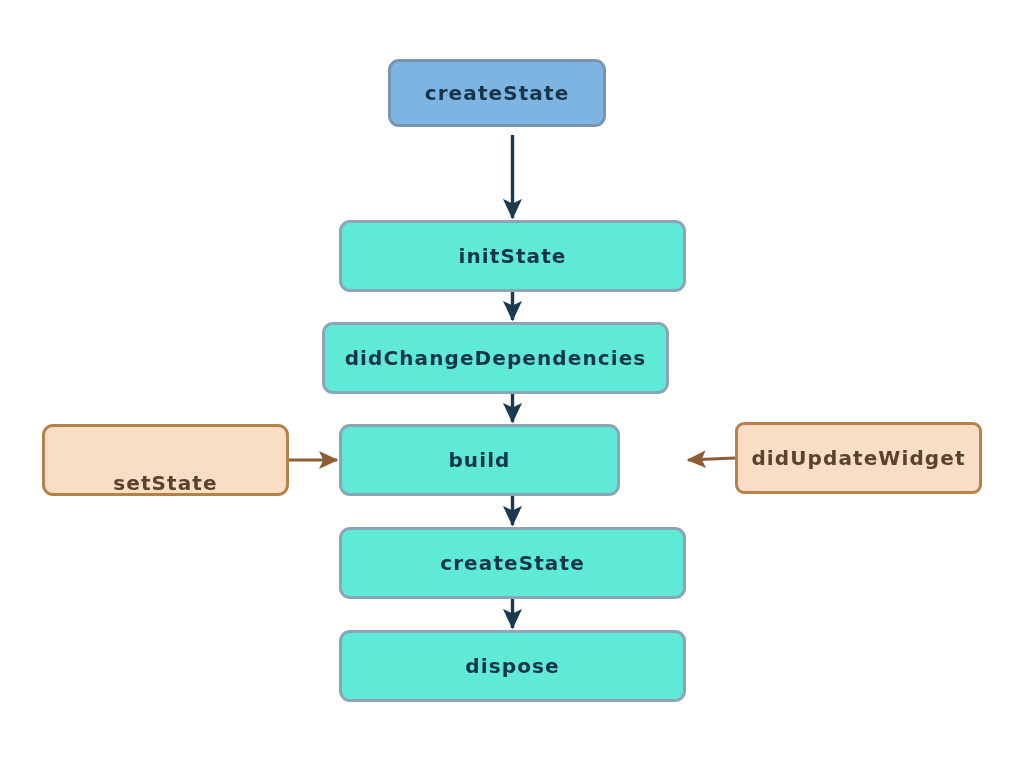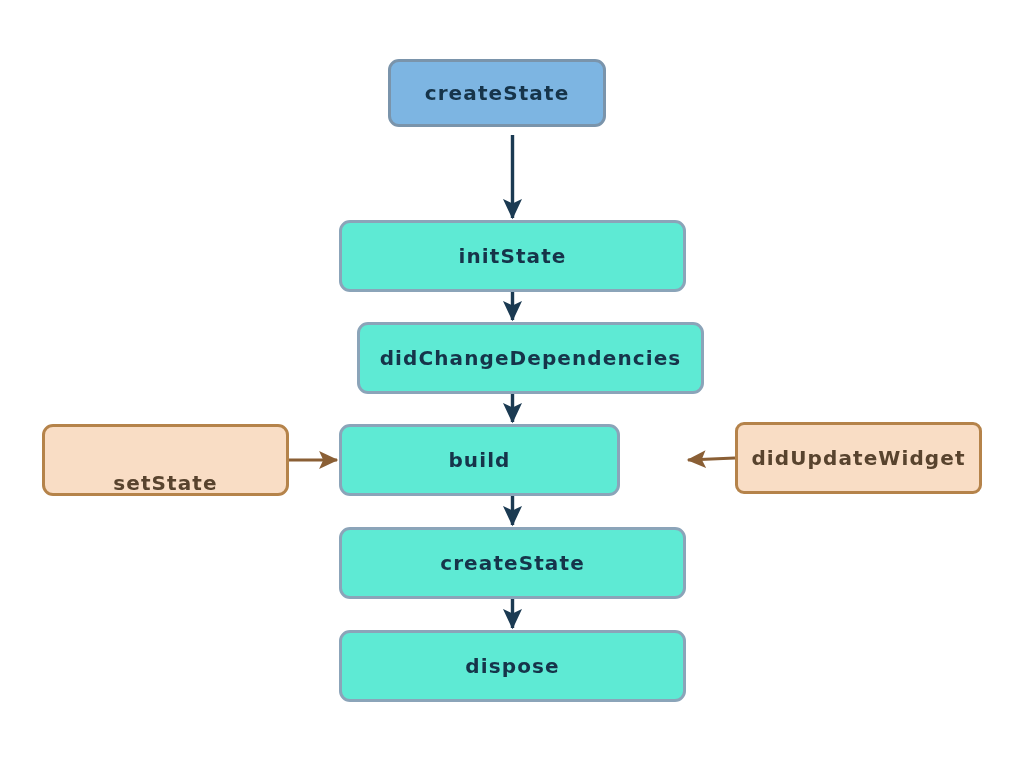--- a/index.html
+++ b/index.html
@@ -101,21 +101,21 @@
   </svg>
 
   <div class="node theme-blue-dark" style="left: 388px; top: 59px; width: 218px; height: 68px;">
     <span class="node-label">createState</span>
   </div>
 
   <div class="node theme-blue-light" style="left: 339px; top: 220px; width: 347px; height: 72px;">
     <span class="node-label">initState</span>
   </div>
 
-  <div class="node theme-blue-light" style="left: 357px; top: 322px; width: 347px; height: 72px;">
+  <div class="node theme-blue-light" style="left: 322px; top: 322px; width: 347px; height: 72px;">
     <span class="node-label">didChangeDependencies</span>
   </div>
 
   <div class="node theme-blue-light" style="left: 339px; top: 424px; width: 281px; height: 72px;">
     <span class="node-label">build</span>
   </div>
 
   <div class="node theme-blue-light" style="left: 339px; top: 527px; width: 347px; height: 72px;">
     <span class="node-label">createState</span>
   </div>

